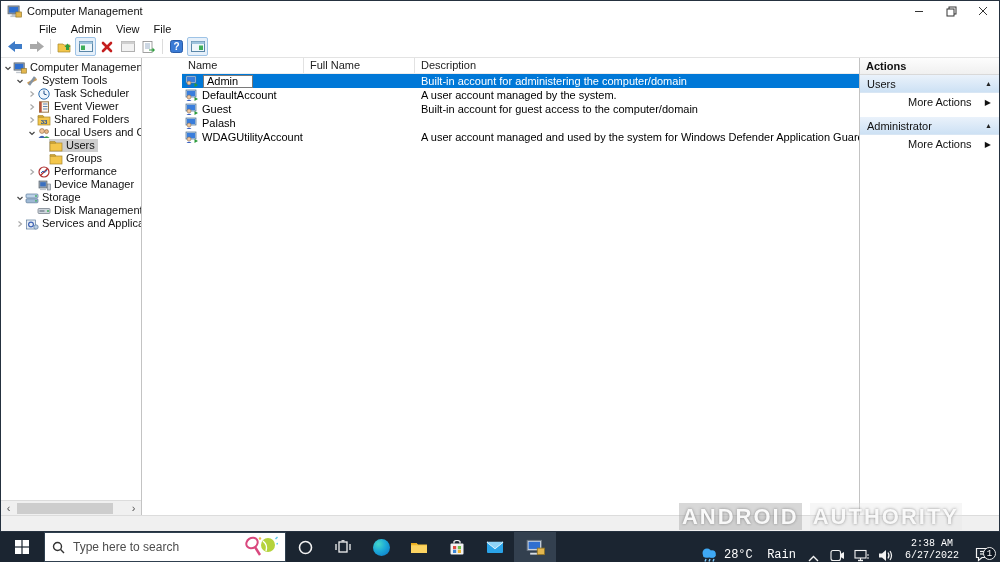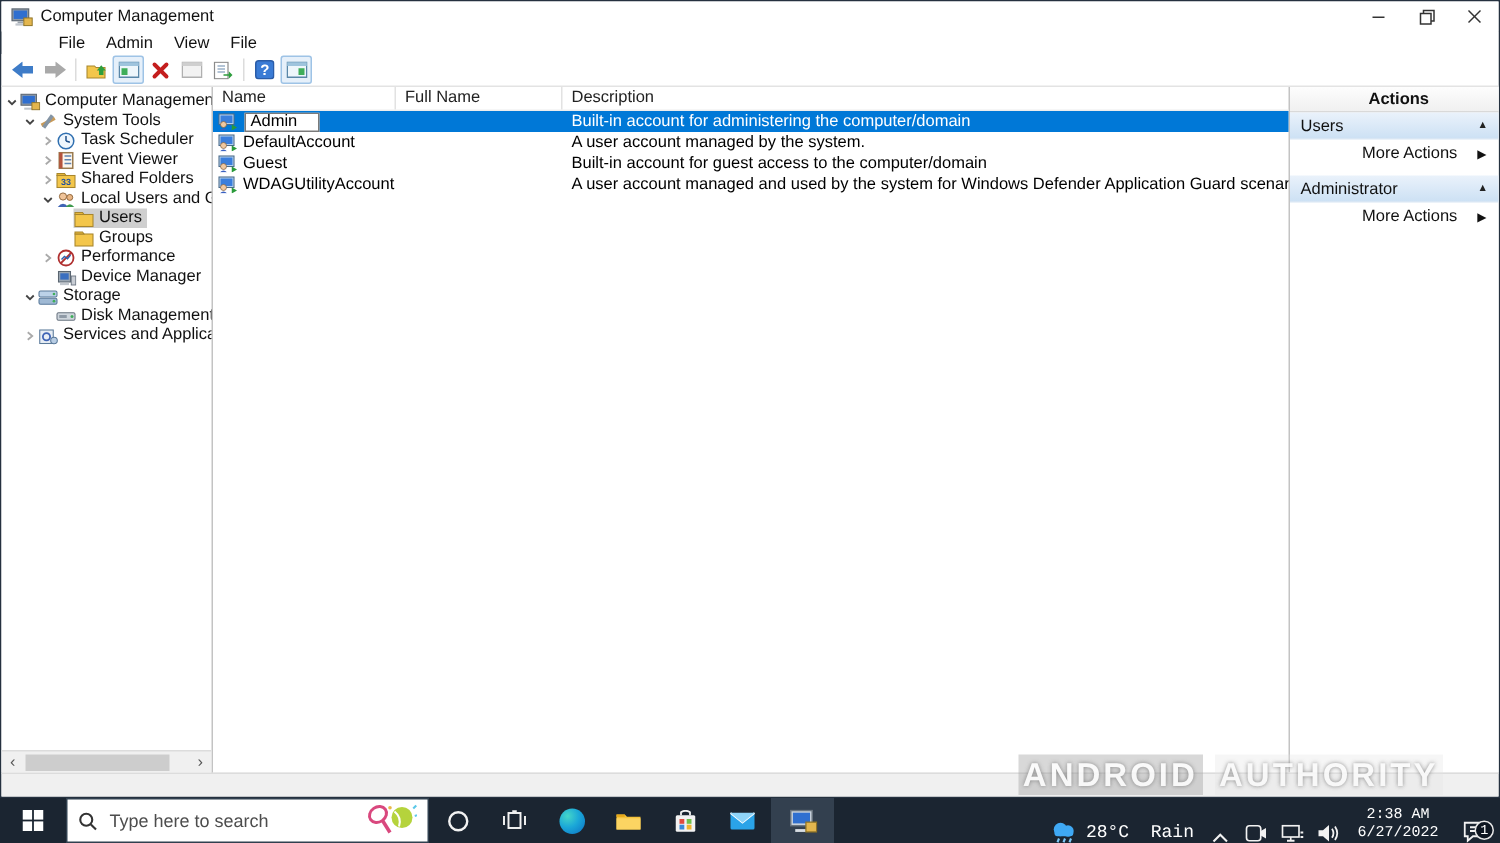--- a/index.html
+++ b/index.html
@@ -30,39 +30,39 @@
   .chev{width:11px;flex:none;display:flex;align-items:center;justify-content:center;}
   .tinner{display:flex;align-items:center;height:13px;padding-right:3px;}
   .tinner.sel{background:#cfcfcf;}
   .ticon{width:14px;height:12px;margin-right:3px;flex:none;}
   .tlabel{color:#111;}
   .hscroll{position:absolute;left:0;right:0;bottom:0;height:15px;background:#f0f0f0;
     border-top:1px solid #dcdcdc;display:flex;align-items:center;}
   .harr{width:15px;text-align:center;color:#555;font-size:11px;line-height:13px;}
   .hthumb{height:11px;width:96px;background:#cdcdcd;margin-left:1px;}
   
-  .listpanel{flex:1;min-width:0;border-right:1px solid #c3c3c3;display:flex;flex-direction:column;background:#fff;}
+  .listpanel{flex:1;min-width:0;border-right:1px solid #c3c3c3;display:flex;flex-direction:column;background:#fff;margin-left:40px;}
   .lhead{display:flex;height:16px;border-bottom:1px solid #ededed;font-size:11px;color:#222;flex:none;}
   .lcol{padding:1px 6px;border-right:1px solid #e2e2e2;overflow:hidden;white-space:nowrap;}
   .c-name{width:122px;flex:none;}
   .c-full{width:111px;flex:none;}
   .c-desc{flex:1;border-right:none;}
   .lrow{display:flex;height:14px;align-items:center;font-size:11px;flex:none;white-space:nowrap;}
   .lrow .cell{overflow:hidden;white-space:nowrap;}
   .lrow .n{width:122px;flex:none;display:flex;align-items:center;padding-left:3px;}
   .lrow .f{width:111px;flex:none;padding-left:6px;}
   .lrow .d{flex:1;padding-left:6px;}
   .licon{width:14px;height:12px;margin-right:3px;flex:none;}
   .lrow.sel{background:#0078d7;color:#fff;}
   .editbox{background:#fff;color:#000;border:1px solid #7a7a7a;height:13px;line-height:11px;
     font-size:11px;padding:0 14px 0 3px;margin-left:1px;text-align:right;}
   
   .actionspanel{width:139px;flex:none;background:#fff;display:flex;flex-direction:column;font-size:11px;}
   .atitle{height:17px;line-height:17px;padding-left:6px;font-weight:bold;color:#111;
-    background:linear-gradient(#fdfdfd,#f0f0f0);border-bottom:1px solid #d9d9d9;flex:none;text-align:center;}
+    background:linear-gradient(#fdfdfd,#f0f0f0);border-bottom:1px solid #d9d9d9;flex:none;}
   .ahdr{height:18px;display:flex;align-items:center;padding:0 7px;color:#111;flex:none;
     background:linear-gradient(#eaf2fb,#cde1f4);border-bottom:1px solid #d8e6f4;}
   .ahdr .arr{margin-left:auto;font-size:7px;color:#222;}
   .aitem{height:18px;display:flex;align-items:center;padding:0 8px 0 48px;color:#111;flex:none;}
   .aitem .arr{margin-left:auto;font-size:8px;color:#111;}
   .agap{height:6px;flex:none;}
   .statusbar{height:16px;background:#f0f0f0;border-top:1px solid #dcdcdc;flex:none;}
   
   #taskbar{position:absolute;left:0;bottom:0;width:1000px;height:30px;background:#1b2531;
     display:flex;align-items:stretch;color:#fff;}
@@ -429,20 +429,33 @@
           <div class="cell f"></div>
           <div class="cell d">Built-in account for guest access to the computer/domain</div>
         </div>
         <div class="lrow">
           <div class="cell n">
               <svg class="licon" viewBox="0 0 14 12">
               <rect x="1" y="1" width="10" height="7" fill="#b8d4f0" stroke="#4a6a8a" stroke-width="0.7"></rect>
               <rect x="2" y="2" width="8" height="5" fill="#3a7edc"></rect>
               <circle cx="4" cy="8" r="2" fill="#f0c8a0" stroke="#806040" stroke-width="0.5"></circle>
               <path d="M1.5 12 Q4 9.4 6.5 12 Z" fill="#3a60c0"></path>
+              </svg>
+            <span>Palash</span>
+            </div>
+          <div class="cell f"></div>
+          <div class="cell d"></div>
+        </div>
+        <div class="lrow">
+          <div class="cell n">
+              <svg class="licon" viewBox="0 0 14 12">
+              <rect x="1" y="1" width="10" height="7" fill="#b8d4f0" stroke="#4a6a8a" stroke-width="0.7"></rect>
+              <rect x="2" y="2" width="8" height="5" fill="#3a7edc"></rect>
+              <circle cx="4" cy="8" r="2" fill="#f0c8a0" stroke="#806040" stroke-width="0.5"></circle>
+              <path d="M1.5 12 Q4 9.4 6.5 12 Z" fill="#3a60c0"></path>
               <path d="M9.5 8 l3.5 2 -3.5 2 Z" fill="#2a9a3a"></path>
               </svg>
             <span>WDAGUtilityAccount</span>
             </div>
           <div class="cell f"></div>
           <div class="cell d">A user account managed and used by the system for Windows Defender Application Guard scenarios.</div>
         </div>
       </div>
 
       <div class="actionspanel">

